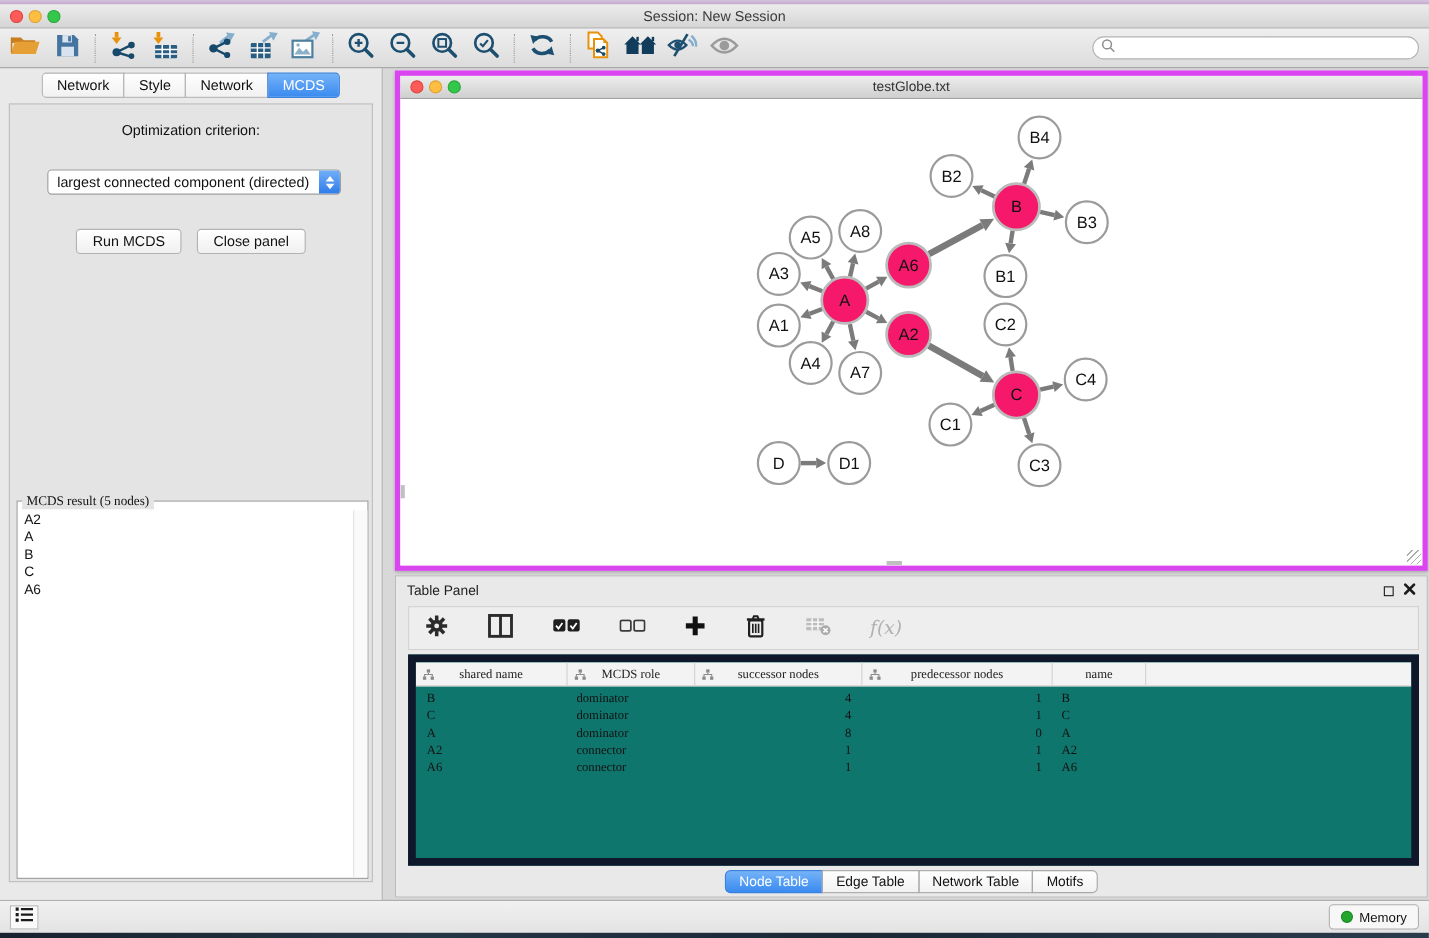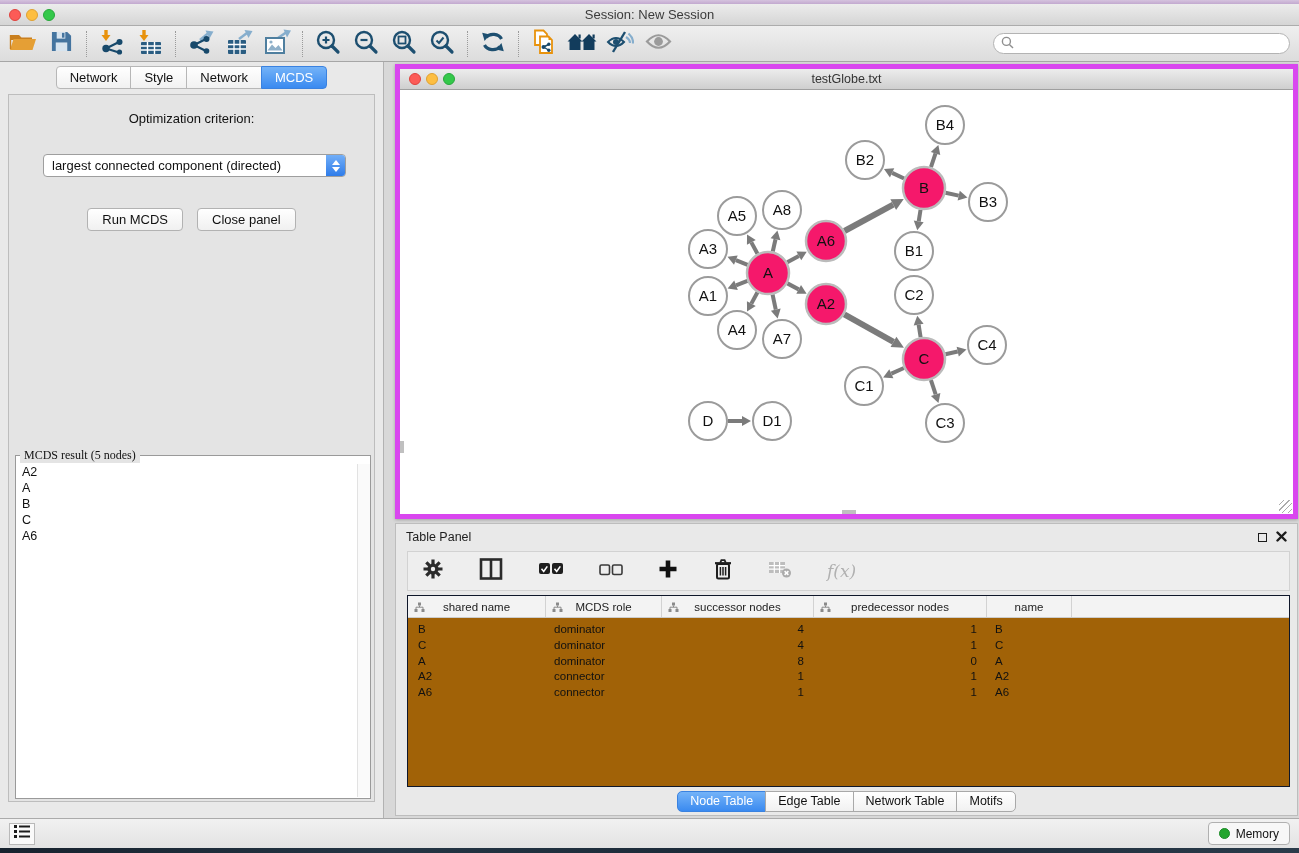--- a/index.html
+++ b/index.html
@@ -70,32 +70,32 @@
   .result-scroll { position:absolute; top:8px; right:0; bottom:1px; width:13px;
     background:#fafafa; border-left:1px solid #e2e2e2; }
 
   
   .right-area { flex:1; display:flex; flex-direction:column; padding:2px 1px 2px 11px; }
   .net-window { height:455px; border:5px solid #d946ef; background:#fff; display:flex;
     flex-direction:column; box-shadow:0 1px 3px rgba(0,0,0,.25); }
   .net-titlebar { height:21px; background:linear-gradient(#ededed,#cfcfcf);
     border-bottom:1px solid #9f9f9f; display:flex; align-items:center; position:relative; flex:none; }
   .net-titlebar .win-title { position:absolute; left:0; right:0; text-align:center; font-size:12.5px; color:#333; }
-  .net-canvas { position:relative; flex:1; background:#fff; overflow:hidden; }
+  .net-canvas { position:relative; flex:1; background:#fff; overflow:hidden;padding-left:36px; }
   .vscroll-handle { position:absolute; left:0; top:351px; width:4px; height:12px; background:#c0c0c0; }
   .hscroll-handle { position:absolute; left:442px; bottom:0; width:14px; height:4px; background:#c0c0c0; }
   .resize-grip { position:absolute; right:1px; bottom:1px; width:13px; height:13px;
     background:repeating-linear-gradient(135deg, transparent 0 3px, #ababab 3px 4px); }
 
   .table-panel { flex:1; margin-top:4px; background:#e9e9e9; border:1px solid #bdbdbd;
     display:flex; flex-direction:column; }
   .tp-toolbar { margin:1px 7px 0 11px; height:40px; border:1px solid #d2d2d2; background:#eeeeee;
     display:flex; align-items:center; gap:35px; padding-left:14px; flex:none; }
   .fx-label { font-family:"DejaVu Serif",serif; font-style:italic; font-size:17px; color:#b0b0b0; }
-  .tp-table { margin:4px 7px 0 11px; background:#a16207; border:1px solid #0f172a; flex:1; overflow:hidden; }
+  .tp-table { margin:4px 7px 0 11px; background:#0f766e; border:7px solid #0f172a; flex:1; overflow:hidden;font-family:Liberation Serif, serif; }
   .thead { height:22px; background:#f3f3f3; border-bottom:1px solid #cccccc; display:flex; }
   .th { position:relative; display:flex; align-items:center; justify-content:center;
     border-right:1px solid #d2d2d2; font-size:11.5px; color:#222; }
   .th .hier { position:absolute; left:6px; top:6px; }
   .tr { height:15.8px; display:flex; }
   .td { font-size:11.5px; color:#111; line-height:15.8px; white-space:nowrap; overflow:hidden; }
   .tp-tabs { height:28px; display:flex; justify-content:center; align-items:center; flex:none; }
   .tp-tab { font-size:12.5px; color:#111; background:linear-gradient(#ffffff,#f1f1f1);
     border:1px solid #a9a9a9; padding:2.5px 12px; margin-left:-1px; }
   .tp-tab:first-child { border-radius:5px 0 0 5px; margin-left:0; }

